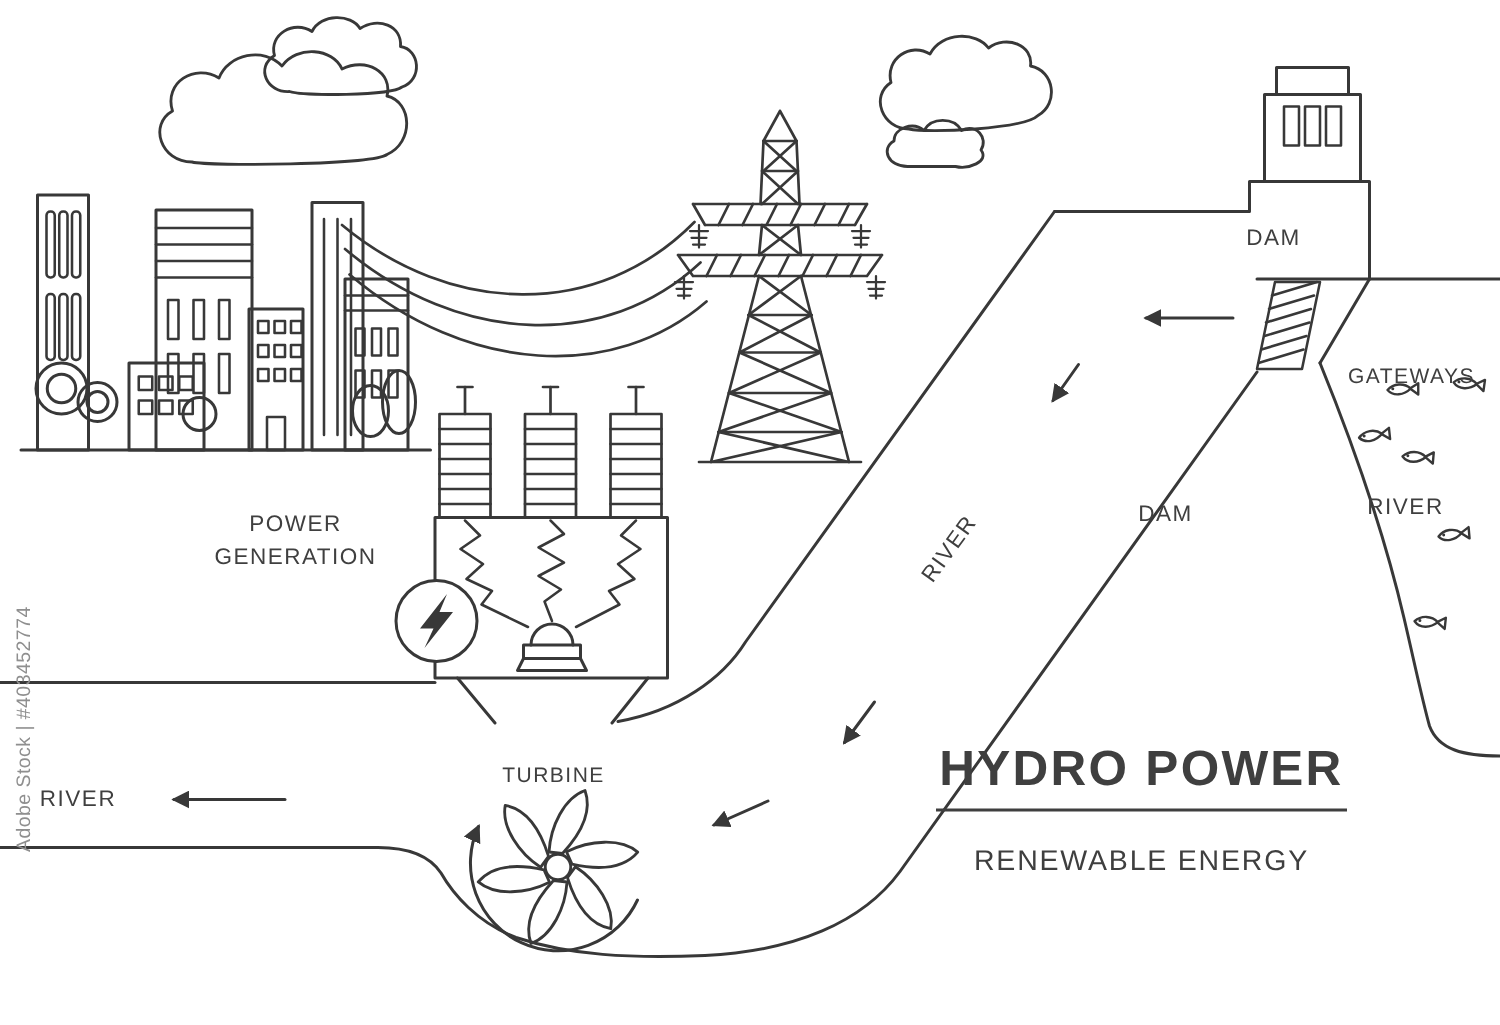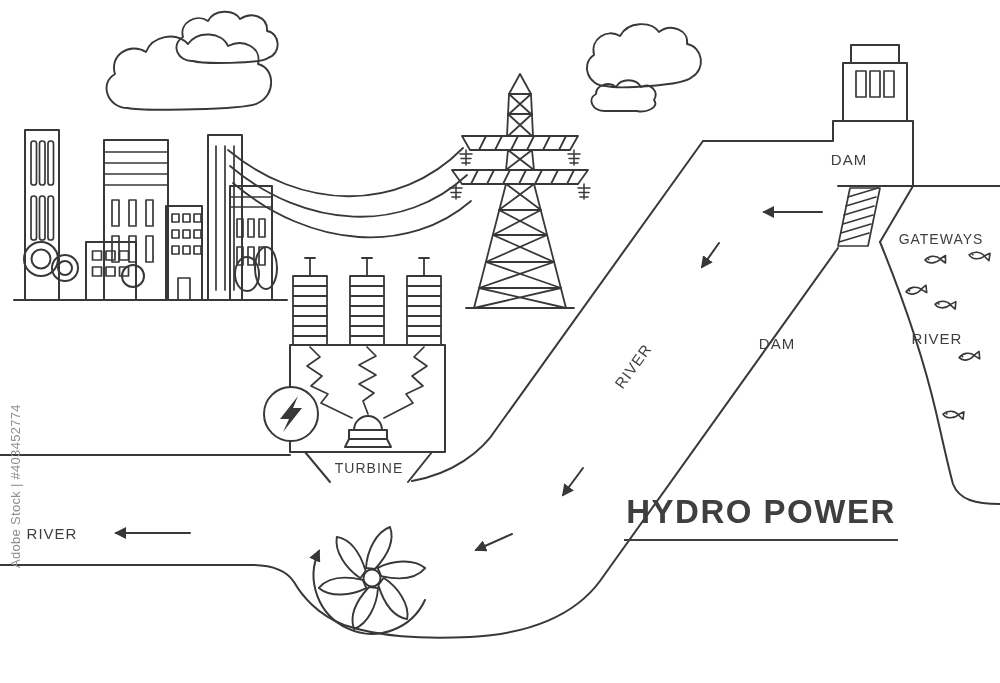--- a/index.html
+++ b/index.html
@@ -240,28 +240,33 @@
         <use href="#fish-shape" transform="translate(977,256) rotate(8)"></use>
         <use href="#fish-shape" transform="translate(914,291) rotate(-6)"></use>
         <use href="#fish-shape" transform="translate(943,305) rotate(5)"></use>
         <use href="#fish-shape" transform="translate(967,357) rotate(-5)"></use>
         <use href="#fish-shape" transform="translate(951,415) rotate(6)"></use>
       </g>
 
     </g>
   </svg>
 
-  <div class="lbl small" style="left:369px;top:468px;">TURBINE</div>
+  <div class="lbl two-line" style="left:197px;top:361px;">
+    <span>POWER</span>
+    <span>GENERATION</span>
+  </div>
+  <div class="lbl small" style="left:369px;top:516px;">TURBINE</div>
   <div class="lbl" style="left:52px;top:533px;">RIVER</div>
   <div class="lbl rotated" style="left:633px;top:366px;">RIVER</div>
   <div class="lbl" style="left:849px;top:159px;">DAM</div>
   <div class="lbl" style="left:777px;top:343px;">DAM</div>
-  <div class="lbl small" style="left:941px;top:239px;">GATEWAYS</div>
+  <div class="lbl small" style="left:941px;top:250px;">GATEWAYS</div>
   <div class="lbl" style="left:937px;top:338px;">RIVER</div>
 
   <div class="title-block">
     <div class="main-title">HYDRO POWER</div>
     <div class="title-rule"></div>
+    <div class="subtitle">RENEWABLE ENERGY</div>
   </div>
 
   <div class="watermark">Adobe Stock | #403452774</div>
 
 </div>
 
 </body></html>

